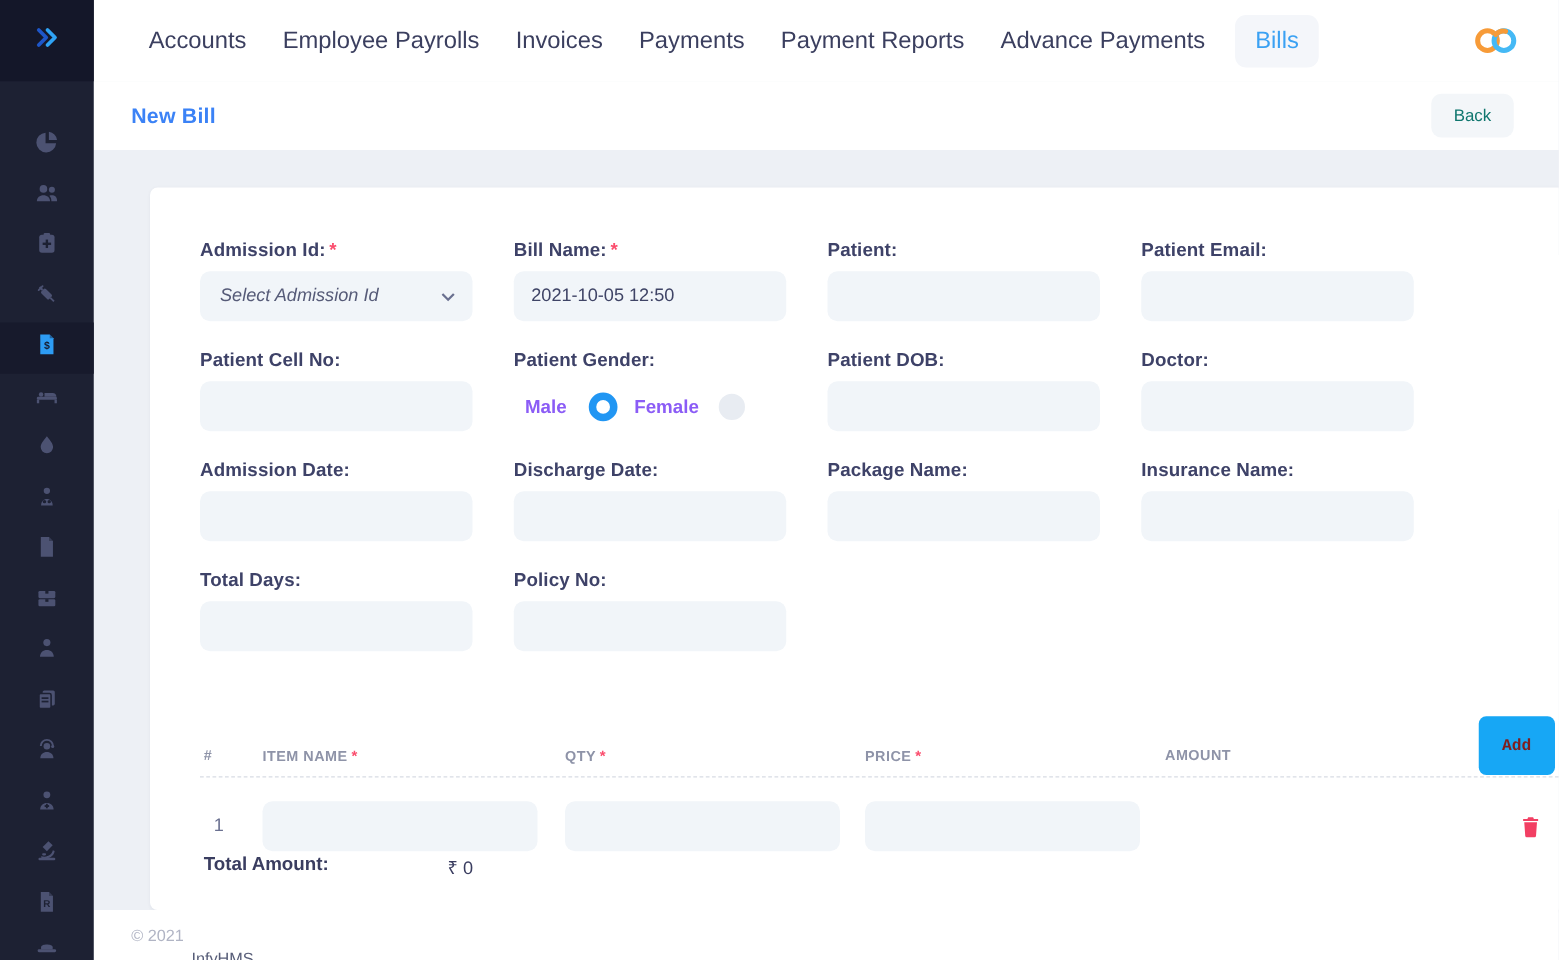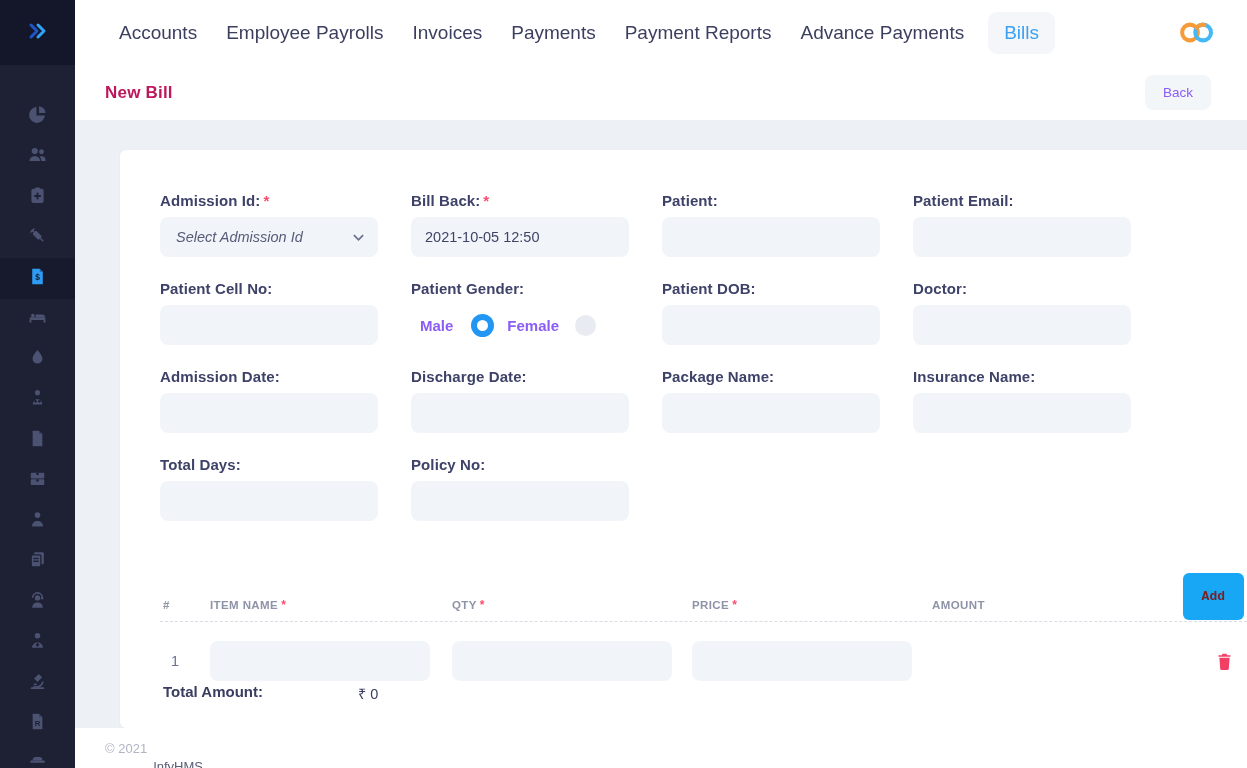--- a/index.html
+++ b/index.html
@@ -18,22 +18,22 @@
   
   .topnav { position:absolute; left:75px; top:0; right:0; height:65px; background:#ffffff; display:flex;
             align-items:center; padding-left:44px; z-index:5; }
   .nav-item { font-size:19px; color:#3b3f5f; font-weight:500; margin-right:29px; padding:10px 0; cursor:pointer; white-space:nowrap; }
   .nav-item.active { background:#f4f6fa; color:#3aa1f3; padding:10px 16px; border-radius:9px; margin-left:-5px; margin-right:24px; }
   .logo { position:absolute; right:29px; top:18px; width:42px; height:29px; }
 
   
   .page-header { position:absolute; left:75px; top:65px; right:0; height:55px; background:#ffffff;
                  display:flex; align-items:center; justify-content:space-between; padding:0 36px 0 30px; z-index:4; }
-  .page-title { font-size:17px; font-weight:700; color:#be185d; letter-spacing:.2px; }
-  .back-btn { background:#f3f6f9; color:#8b5cf6; font-size:13.5px; font-weight:500; border:none;
+  .page-title { font-size:17px; font-weight:700; color:#3b82f6; letter-spacing:.2px; }
+  .back-btn { background:#f3f6f9; color:#0f766e; font-size:13.5px; font-weight:500; border:none;
               padding:10px 18px; border-radius:8px; cursor:pointer; font-family:inherit; }
 
   
   .content { position:absolute; left:75px; top:120px; right:0; bottom:0; background:#edf0f5; }
   .card { margin:30px 0 0 45px; width:1192px; height:578px; background:#ffffff; border-radius:6px;
           box-shadow:0 1px 3px rgba(30,40,80,.05); padding:42px 40px 0 40px; overflow:hidden; }
 
   .form-grid { display:grid; grid-template-columns:repeat(4, 218px); column-gap:33px; row-gap:23px; }
   .field label { display:block; font-size:15px; font-weight:600; color:#3e4268; margin-bottom:8px; letter-spacing:.1px; }
   .req { color:#fb4d6d; margin-left:3px; }
@@ -248,21 +248,21 @@
       <div class="field">
         <label><span>Admission Id:</span><span class="req">*</span></label>
         <div class="fake-select">
           <span class="sel-text">Select Admission Id</span>
           <svg class="chev" viewBox="0 0 12 8">
               <path d="M1 1.5l5 5 5-5"></path>
             </svg>
         </div>
       </div>
       <div class="field">
-        <label><span>Bill Back:</span><span class="req">*</span></label>
+        <label><span>Bill Name:</span><span class="req">*</span></label>
         <input class="txt-input" value="2021-10-05 12:50" style="">
       </div>
       <div class="field">
         <label>Patient:</label>
         <input class="txt-input" style="">
       </div>
       <div class="field">
         <label>Patient Email:</label>
         <input class="txt-input" style="">
       </div>

